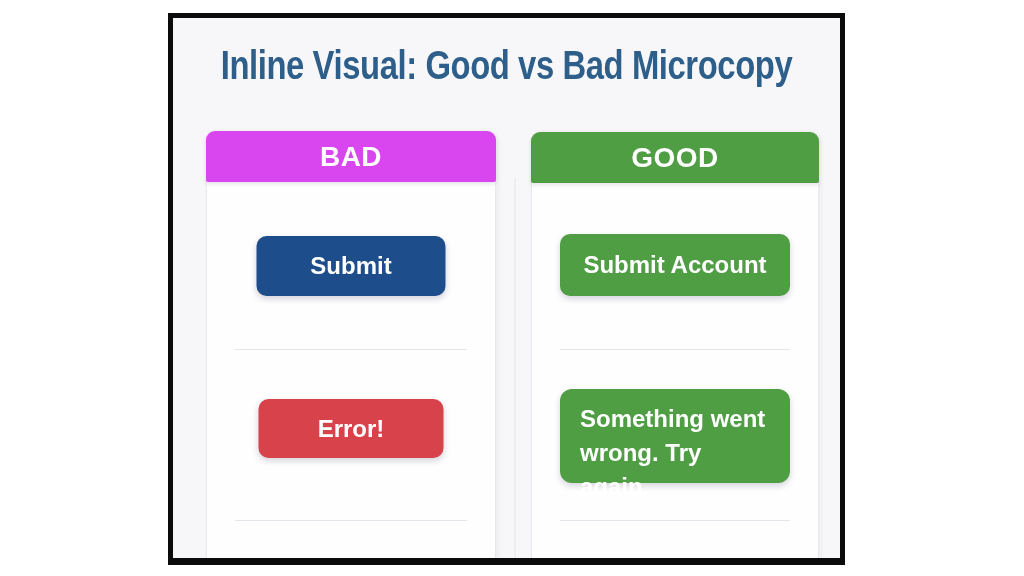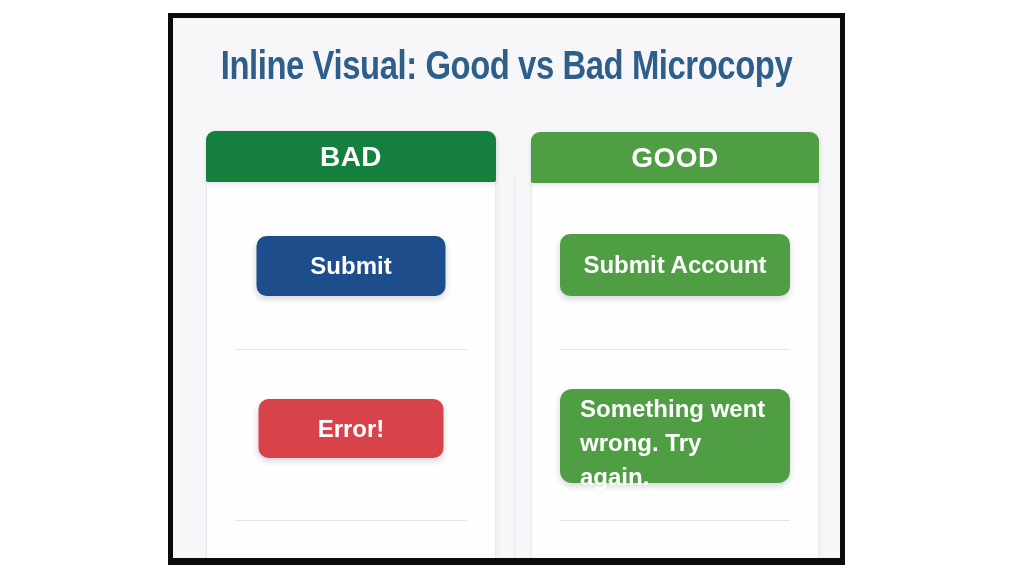--- a/index.html
+++ b/index.html
@@ -70,21 +70,21 @@
     border-radius: 9px 9px 2px 2px;
     display: flex;
     align-items: center;
     justify-content: center;
     color: #ffffff;
     font-size: 28px;
     font-weight: 700;
     letter-spacing: 0.5px;
     box-shadow: 0 2px 4px rgba(30,30,60,0.12);
   }
-  .bad-card  .card-header { background: #15803d; }
+  .bad-card  .card-header { background: #d946ef; }
   .good-card .card-header { background: #4f9e44; }
 
   .btn {
     position: absolute;
     left: 50%;
     transform: translateX(-50%);
     border: none;
     border-radius: 10px;
     color: #ffffff;
     font-family: "Liberation Sans", sans-serif;
@@ -102,21 +102,21 @@
   .btn.create-btn  { top: 101px; width: 230px; height: 62px; background: #4f9e44; }
 
   .message-box {
     position: absolute;
     left: 50%;
     transform: translateX(-50%);
     top: 256px;
     width: 230px;
     height: 94px;
     box-sizing: border-box;
-    padding: 3px 20px;
+    padding: 13px 20px;
     border-radius: 12px;
     background: #4f9e44;
     color: #ffffff;
     font-size: 24px;
     font-weight: 700;
     line-height: 34px;
     text-align: left;
     box-shadow: 0 3px 6px rgba(30,30,60,0.18);
     cursor: pointer;
   }

